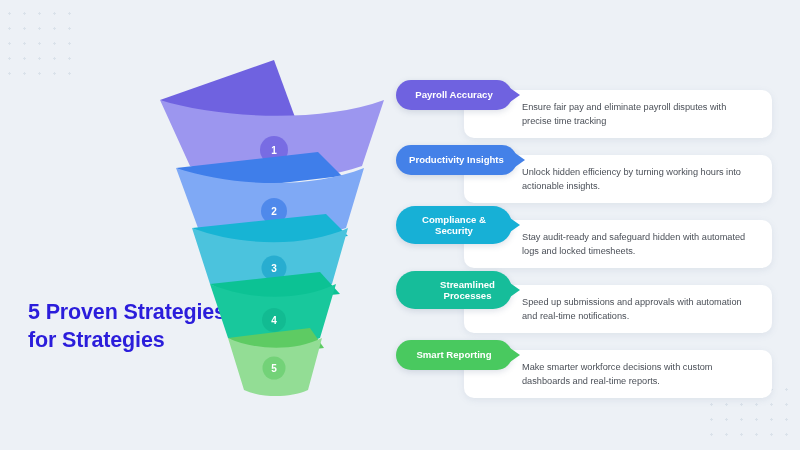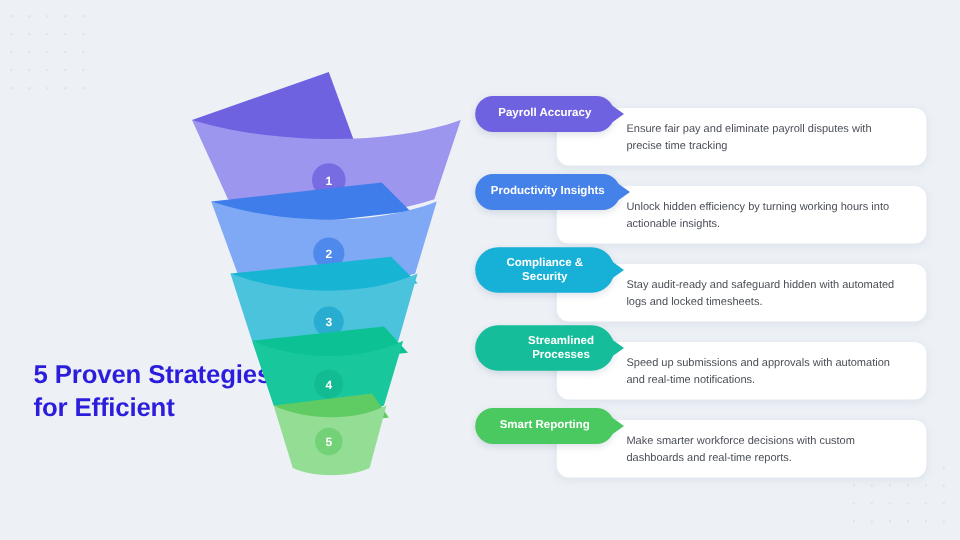--- a/index.html
+++ b/index.html
@@ -128,21 +128,21 @@
   .pill > span { display: block; }
 </style>
 </head>
 <body style="background: rgb(237, 241, 246);">
 
 <div class="dots dots-tl"></div>
 <div class="dots dots-br"></div>
 
 <h1 class="title" style="color: rgb(43, 29, 219);">
   <span>5 Proven Strategies</span><br>
-  <span>for Efficient</span><br>
+  <span>for Strategies</span><br>
   <br>
 </h1>
 
 <div class="funnel">
   <svg viewBox="0 0 250 340" xmlns="http://www.w3.org/2000/svg">
 
     <g>
       <path d="M12,44 L126,4 L148,64 L62,72 Z" fill="#6f62e0"></path>
       <path d="M12,44 C70,62 170,68 236,44 L214,110 C160,128 90,128 42,110 Z" fill="#9c96ef"></path>
       <circle cx="126" cy="94" r="14" fill="#6f62e0" opacity="0.8"></circle>

